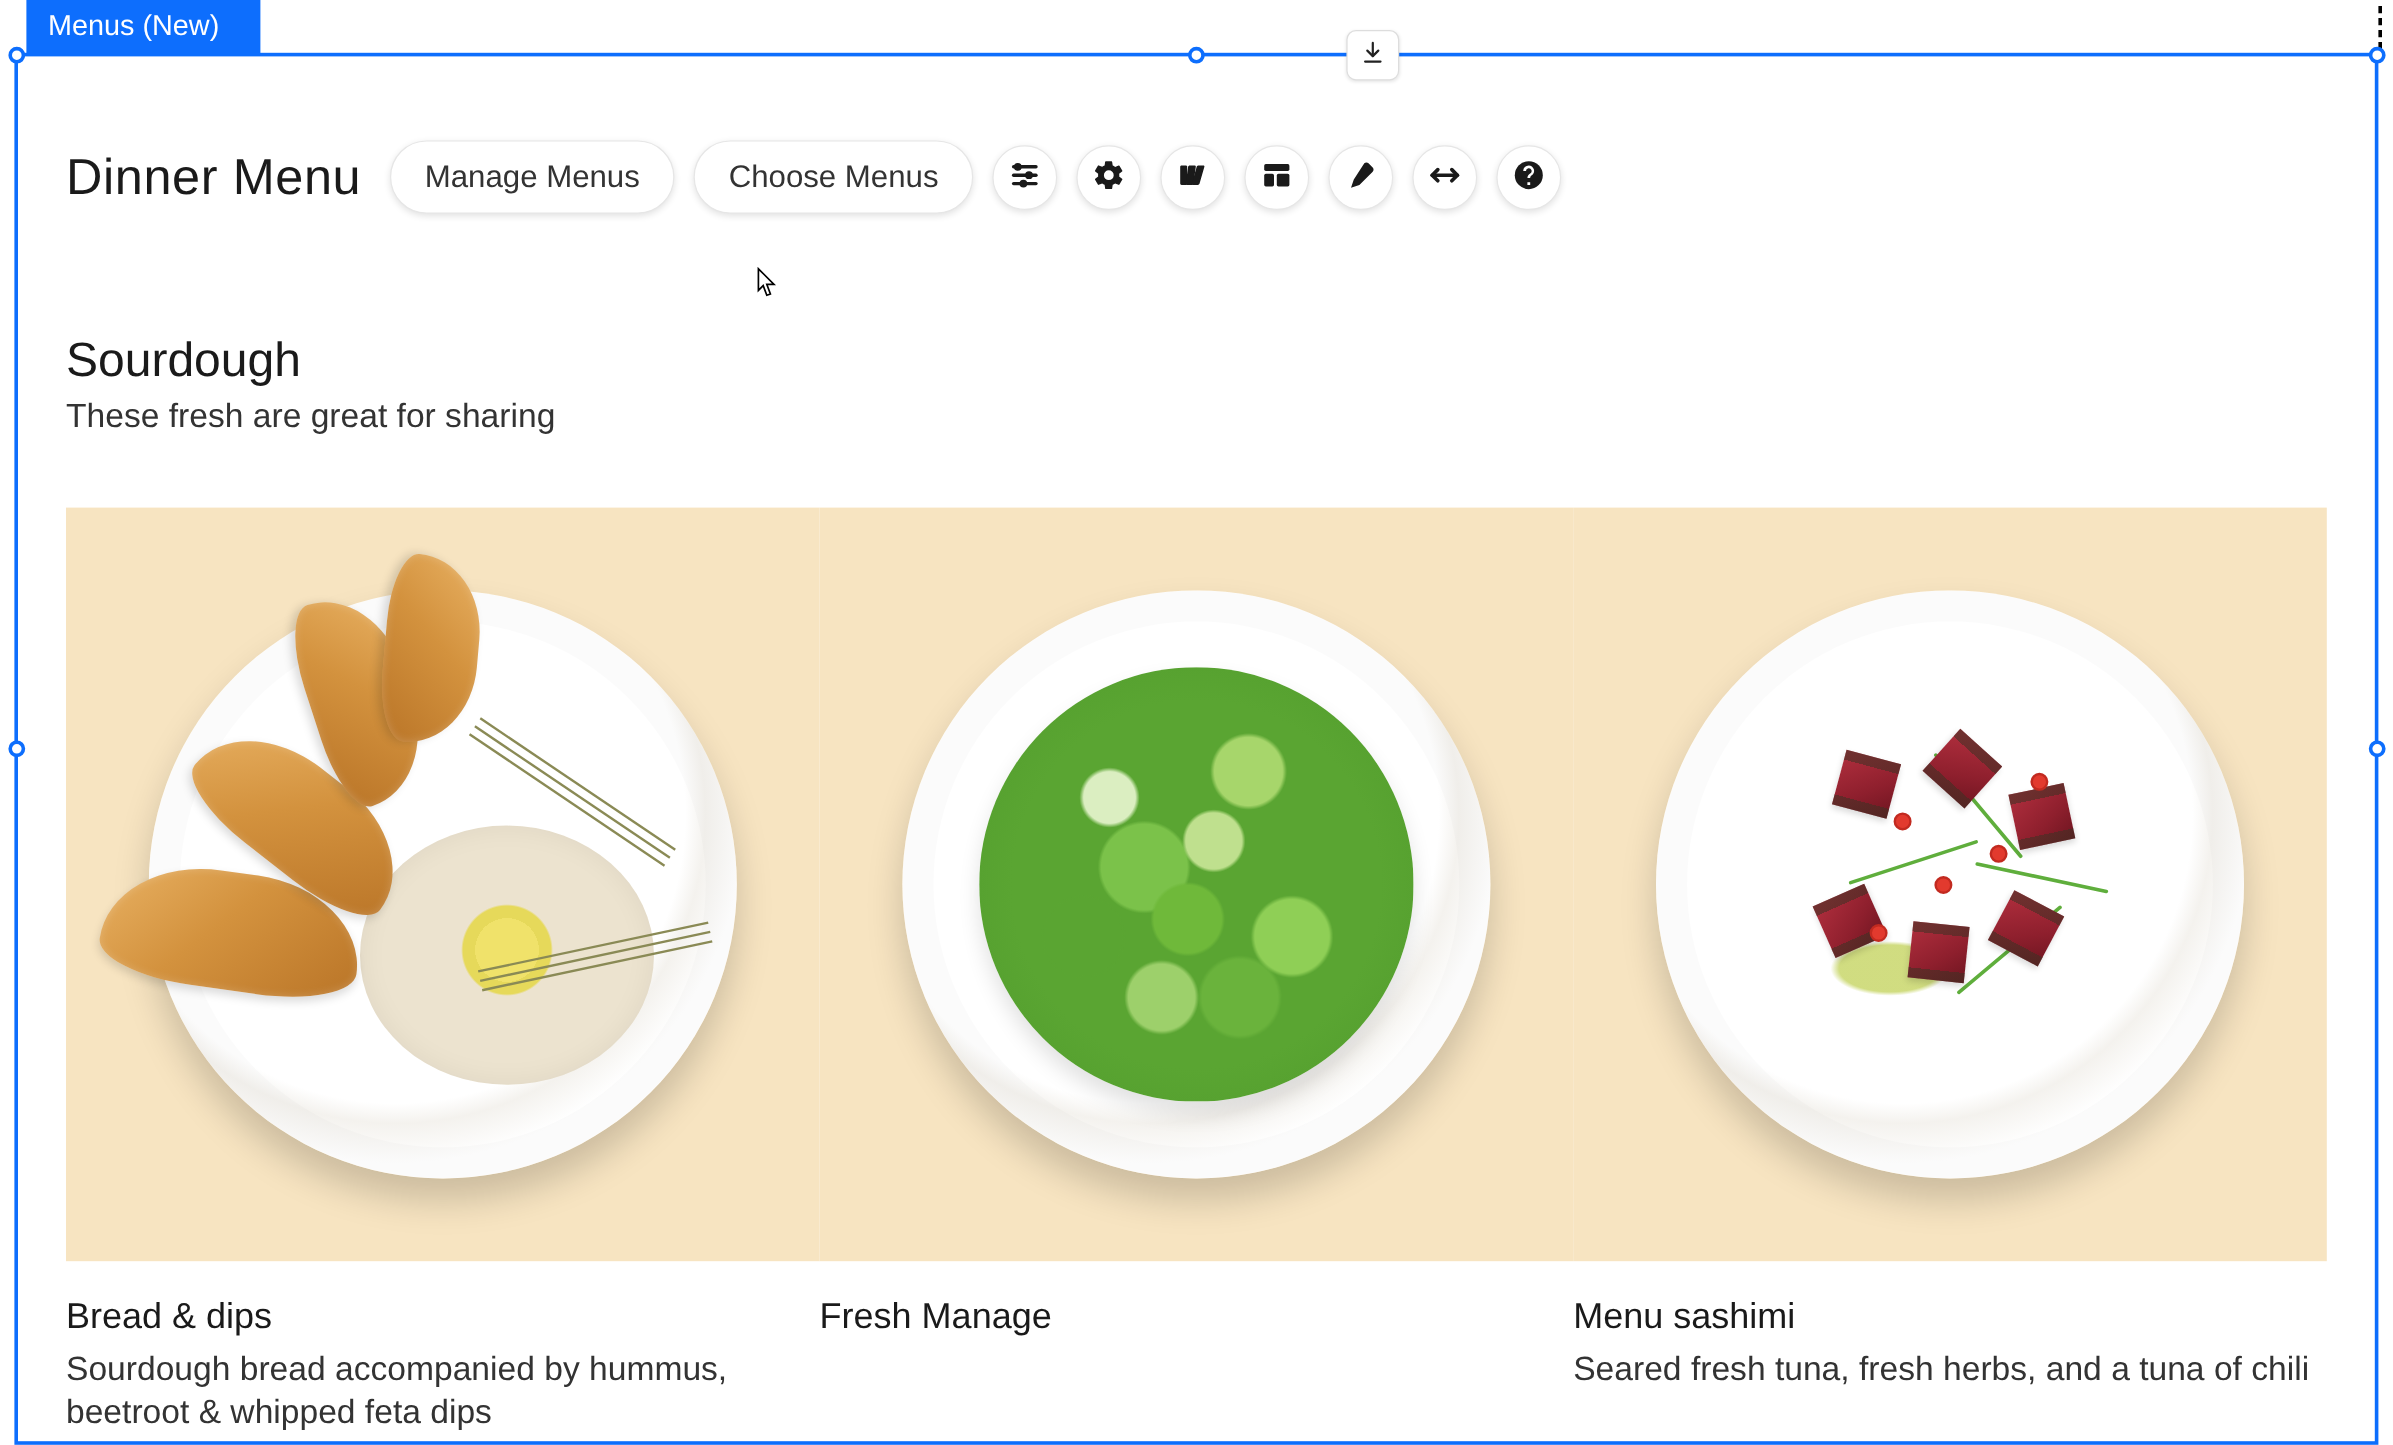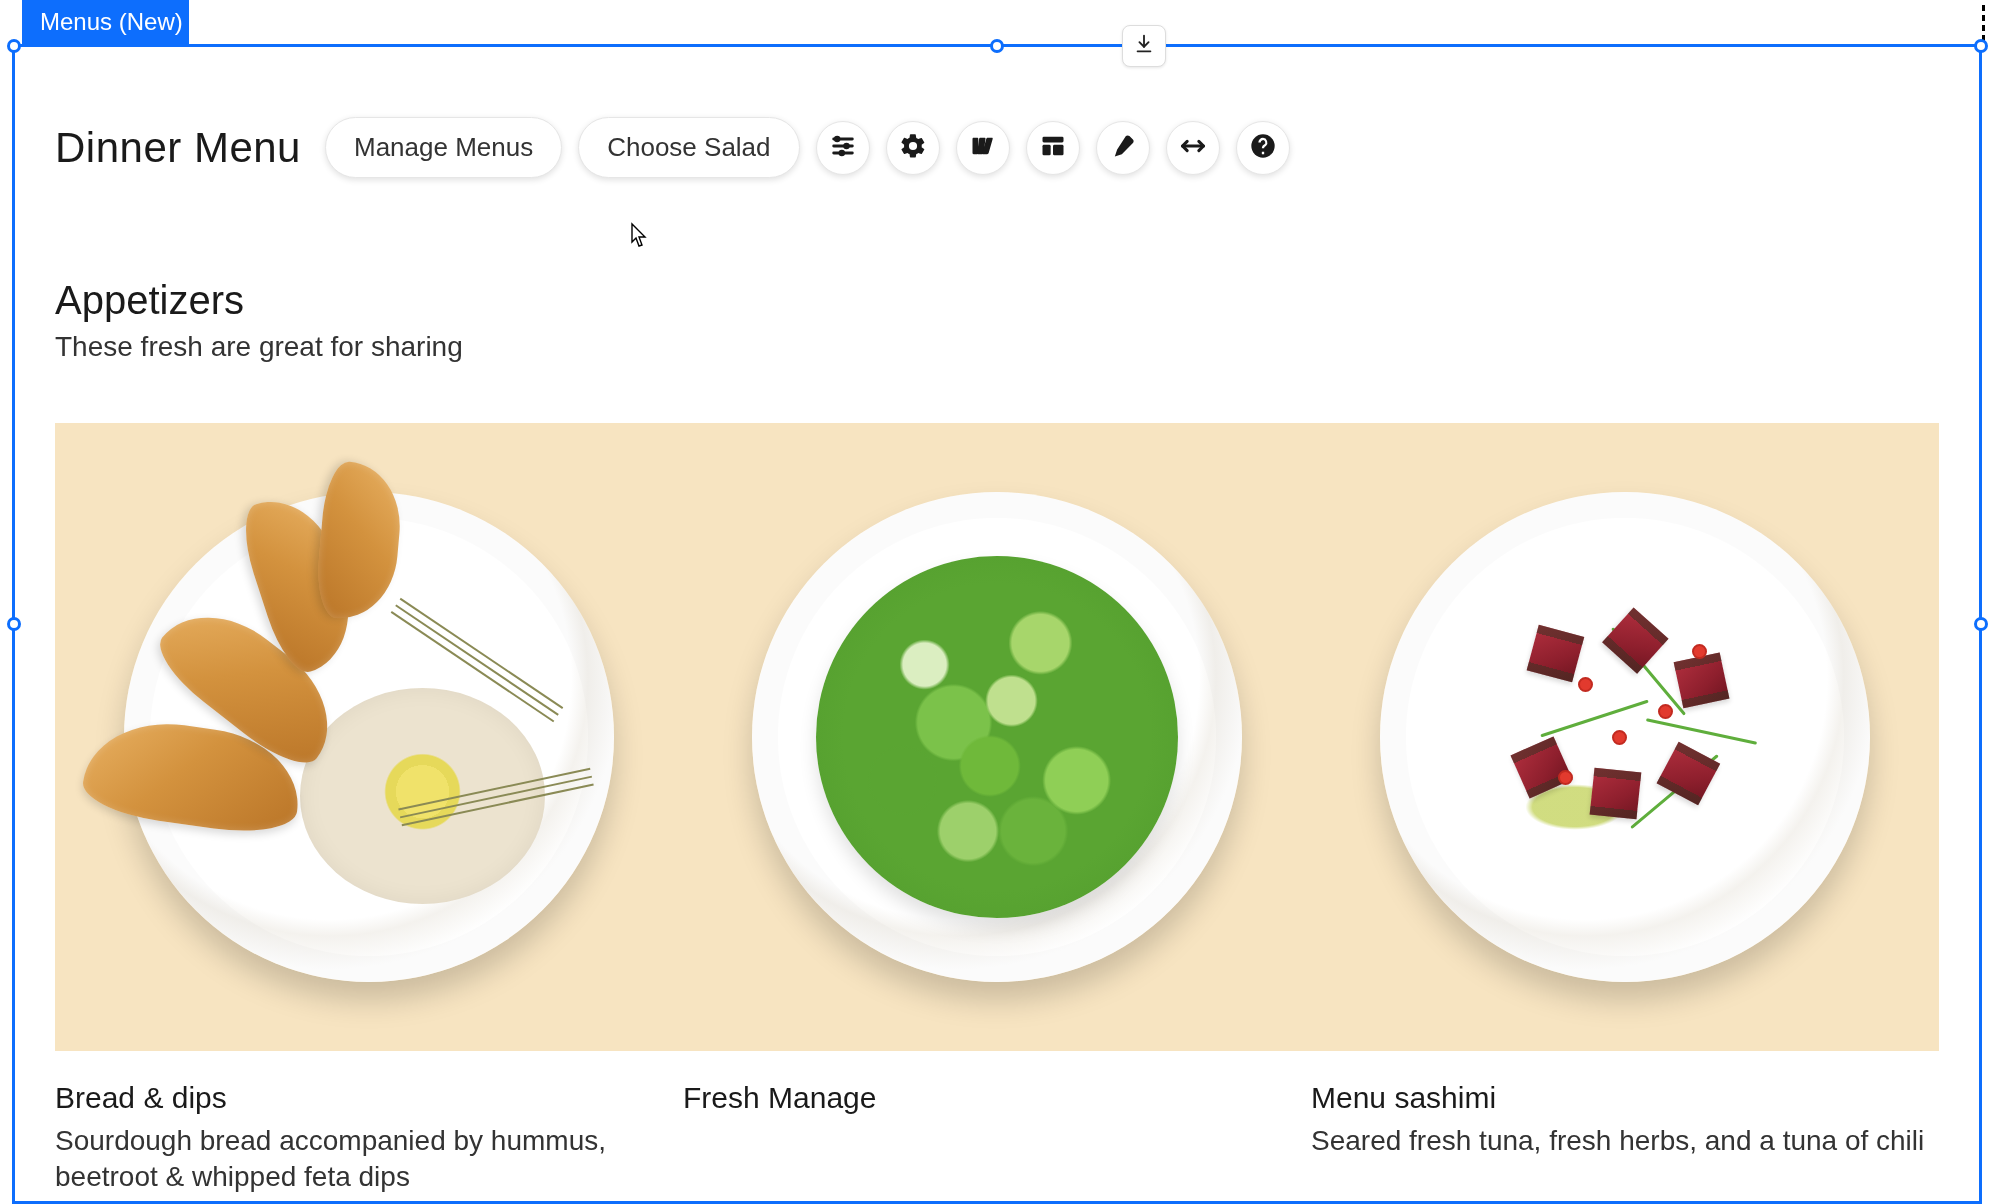--- a/index.html
+++ b/index.html
@@ -13,21 +13,21 @@
   }
 
   
   .widget-tag {
     position: absolute;
     top: 0;
     left: 22px;
     background: #0d6efd;
     color: #fff;
     font-size: 24px;
-    padding: 8px 6px 10px 18px;
+    padding: 8px 34px 10px 18px;
     font-weight: 400;
     z-index: 5;
   }
 
   
   .selection-frame {
     position: absolute;
     top: 44px;
     left: 12px;
     right: 12px;
@@ -295,21 +295,21 @@
   <div class="content">
 
     <div class="title-row">
       <h1 class="page-title">Dinner Menu</h1>
 
       <div class="toolbar">
         <button class="pill-btn">
           <span>Manage Menus</span>
         </button>
         <button class="pill-btn">
-          <span>Choose Salad</span>
+          <span>Choose Menus</span>
         </button>
 
         <button class="icon-btn">
           <span>
             <svg viewBox="0 0 24 24" fill="none" stroke="#1a1a1a" stroke-width="2.4" stroke-linecap="round">
               <path d="M9 6l11 0"></path>
                 <path d="M4 6l1 0"></path>
                 <circle cx="7" cy="6" r="1.6" fill="#1a1a1a"></circle>
               <path d="M4 12l9 0"></path>
                 <path d="M17 12l3 0"></path>
@@ -378,21 +378,21 @@
       </div>
     </div>
 
     <div class="cursor">
       <svg width="28" height="32" viewBox="0 0 28 32">
         <path d="M9 2 L9 20 L13 16 L16 24 L19 23 L16 15 L22 15 Z" fill="#fff" stroke="#000" stroke-width="1.4"></path>
       </svg>
     </div>
 
     <div class="section-header">
-      <h2 class="section-title">Appetizers</h2>
+      <h2 class="section-title">Sourdough</h2>
       <p class="section-sub">These fresh are great for sharing</p>
     </div>
 
     <div class="grid">
 
       <div class="card">
         <div class="card-img">
           <div class="plate">
             <div class="dip"></div>
             <div class="bread b1"></div>

